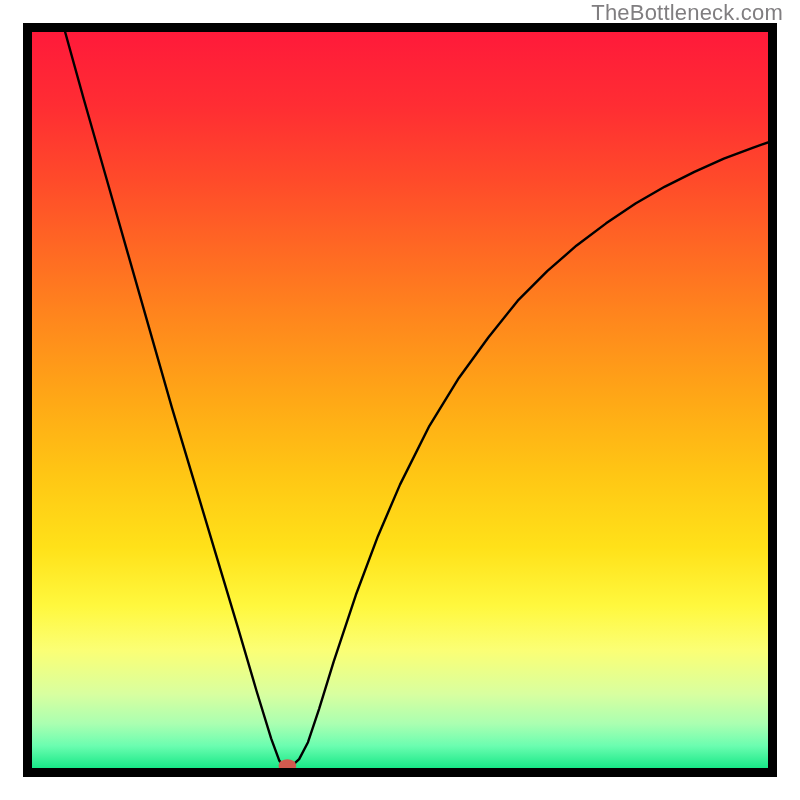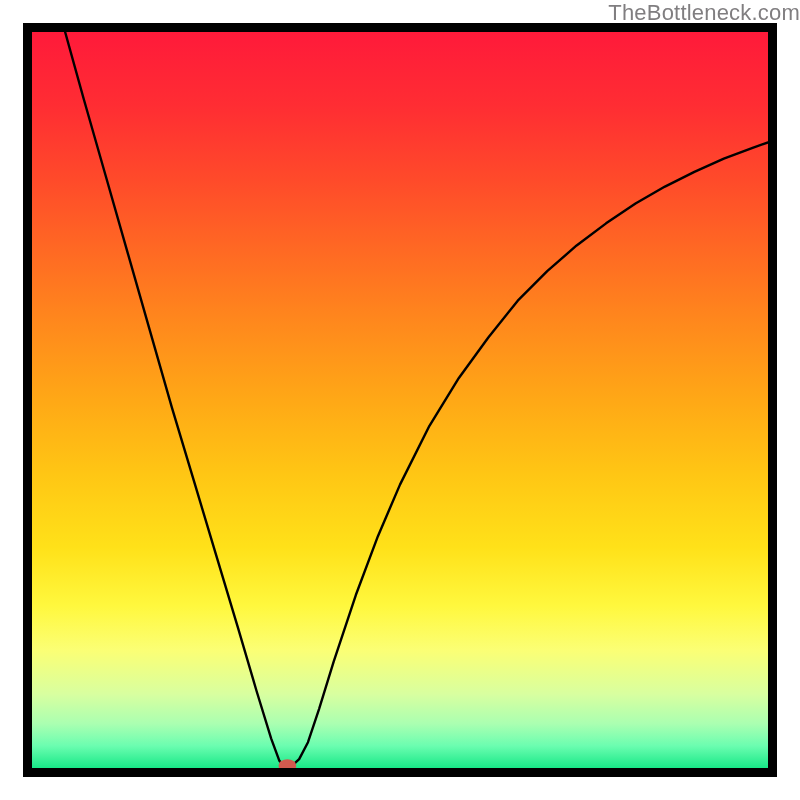--- a/index.html
+++ b/index.html
@@ -9,21 +9,21 @@
     font-family: Arial, sans-serif;
   }
   .wrap {
     width: 800px;
     height: 800px;
     position: relative;
   }
   .watermark {
     position: absolute;
     top: 0;
-    right: 0;
+    right: 17px;
     font-size: 22px;
     color: #807e80;
     font-weight: 400;
     letter-spacing: 0.2px;
     font-family: "Segoe UI", Arial, sans-serif;
   }
   .frame {
     position: absolute;
     left: 23px;
     top: 23px;

